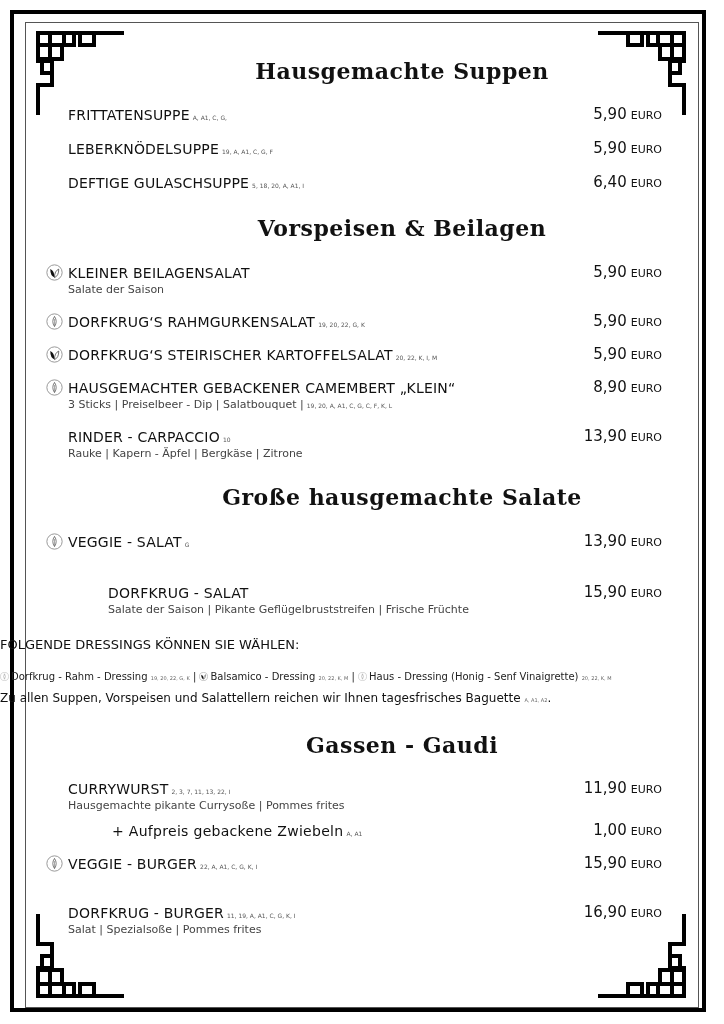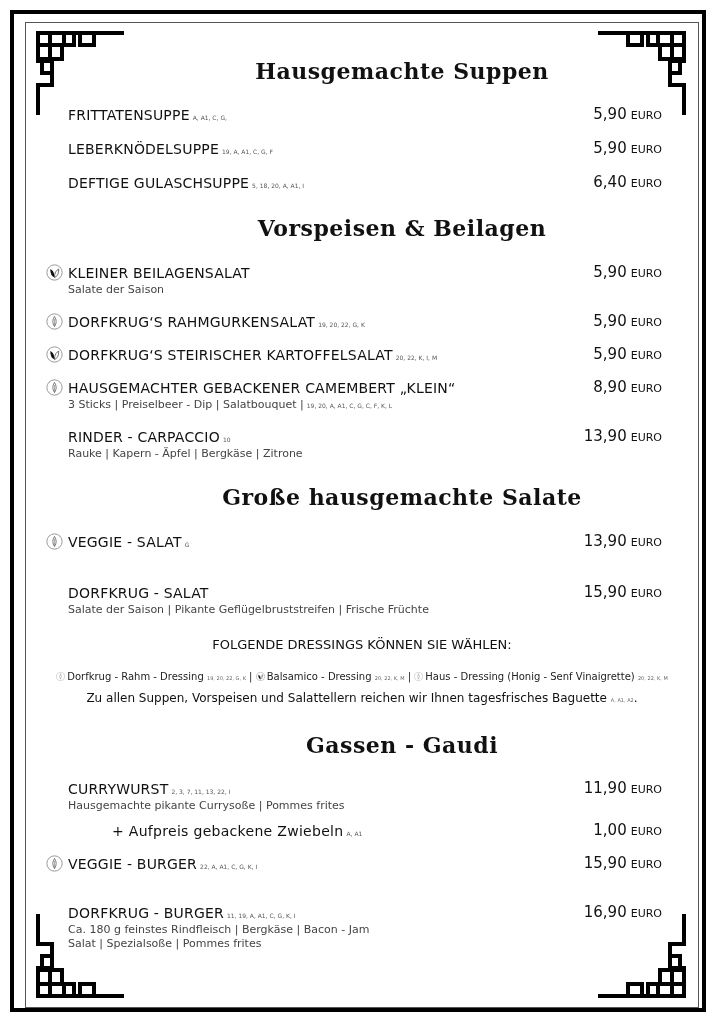--- a/index.html
+++ b/index.html
@@ -19,21 +19,21 @@
   .item .name { font-size:14px; letter-spacing:0.2px; white-space:nowrap; }
   .item .codes { font-size:6px; color:#555; margin-left:3px; letter-spacing:0; }
   .item .desc { font-size:11px; color:#444; margin-top:1px; white-space:nowrap; }
   .item .desc .codes { font-size:6px; }
   .price { position:absolute; right:62px; font-size:15px; white-space:nowrap; }
   .price .cur { font-size:11px; margin-left:4px; }
 
   .icon { position:absolute; left:46px; width:17px; height:17px; }
   .icon svg { width:100%; height:100%; }
 
-  .center-line { position:absolute; left:0; width:724px; text-align:center; white-space:nowrap; }
+  .center-line { position:absolute; left:0; width:724px; white-space:nowrap; }
   .dressings { font-size:10px; color:#222; }
   .dressings .codes { font-size:5px; color:#666; }
   .dressings .mini { display:inline-block; width:9px; height:9px; vertical-align:-1px; margin-right:2px; }
   .dressings .mini svg { width:100%; height:100%; }
   .small-codes { font-size:5px; color:#666; }
 </style>
 </head>
 <body>
 
 <div class="outer-frame"></div>
@@ -166,21 +166,21 @@
       <circle cx="10" cy="10" r="9" fill="none" stroke="#888" stroke-width="1"></circle>
       <path d="M10 4 Q14 10 10 16 Q6 10 10 4Z" fill="none" stroke="#555" stroke-width="0.9"></path>
       <path d="M10 7 V15" stroke="#555" stroke-width="0.6"></path>
     </svg>
 </div>
 <div class="item" style="top:532px;">
   <span class="name">VEGGIE - SALAT</span><span class="codes">G</span>
 </div>
 <div class="price" style="top:532px;"><span>13,90</span><span class="cur">EURO</span></div>
 
-<div class="item" style="top:583px;">
+<div class="item" style="top:583px;margin-left:40px;">
   <span class="name">DORFKRUG - SALAT</span>
   <div class="desc">Salate der Saison | Pikante Geflügelbruststreifen | Frische Früchte</div>
 </div>
 <div class="price" style="top:583px;"><span>15,90</span><span class="cur">EURO</span></div>
 
 <div class="center-line" style="top:637px; font-size:13px;">FOLGENDE DRESSINGS KÖNNEN SIE WÄHLEN:</div>
 
 <div class="center-line dressings" style="top:671px;">
   <span class="mini"><svg viewBox="0 0 20 20">
         <circle cx="10" cy="10" r="9" fill="none" stroke="#aaa" stroke-width="1"></circle>
@@ -227,16 +227,15 @@
       <path d="M10 7 V15" stroke="#555" stroke-width="0.6"></path>
     </svg>
 </div>
 <div class="item" style="top:854px;">
   <span class="name">VEGGIE - BURGER</span><span class="codes">22, A, A1, C, G, K, I</span>
 </div>
 <div class="price" style="top:854px;"><span>15,90</span><span class="cur">EURO</span></div>
 
 <div class="item" style="top:903px;">
   <span class="name">DORFKRUG - BURGER</span><span class="codes">11, 19, A, A1, C, G, K, I</span>
-  <div class="desc">Ca. 180 g feinstes Rindfleisch | Bergkäse | Bacon - Jam</div>
   <div class="desc">Salat | Spezialsoße | Pommes frites</div>
 </div>
 <div class="price" style="top:903px;"><span>16,90</span><span class="cur">EURO</span></div>
 
 </body></html>

